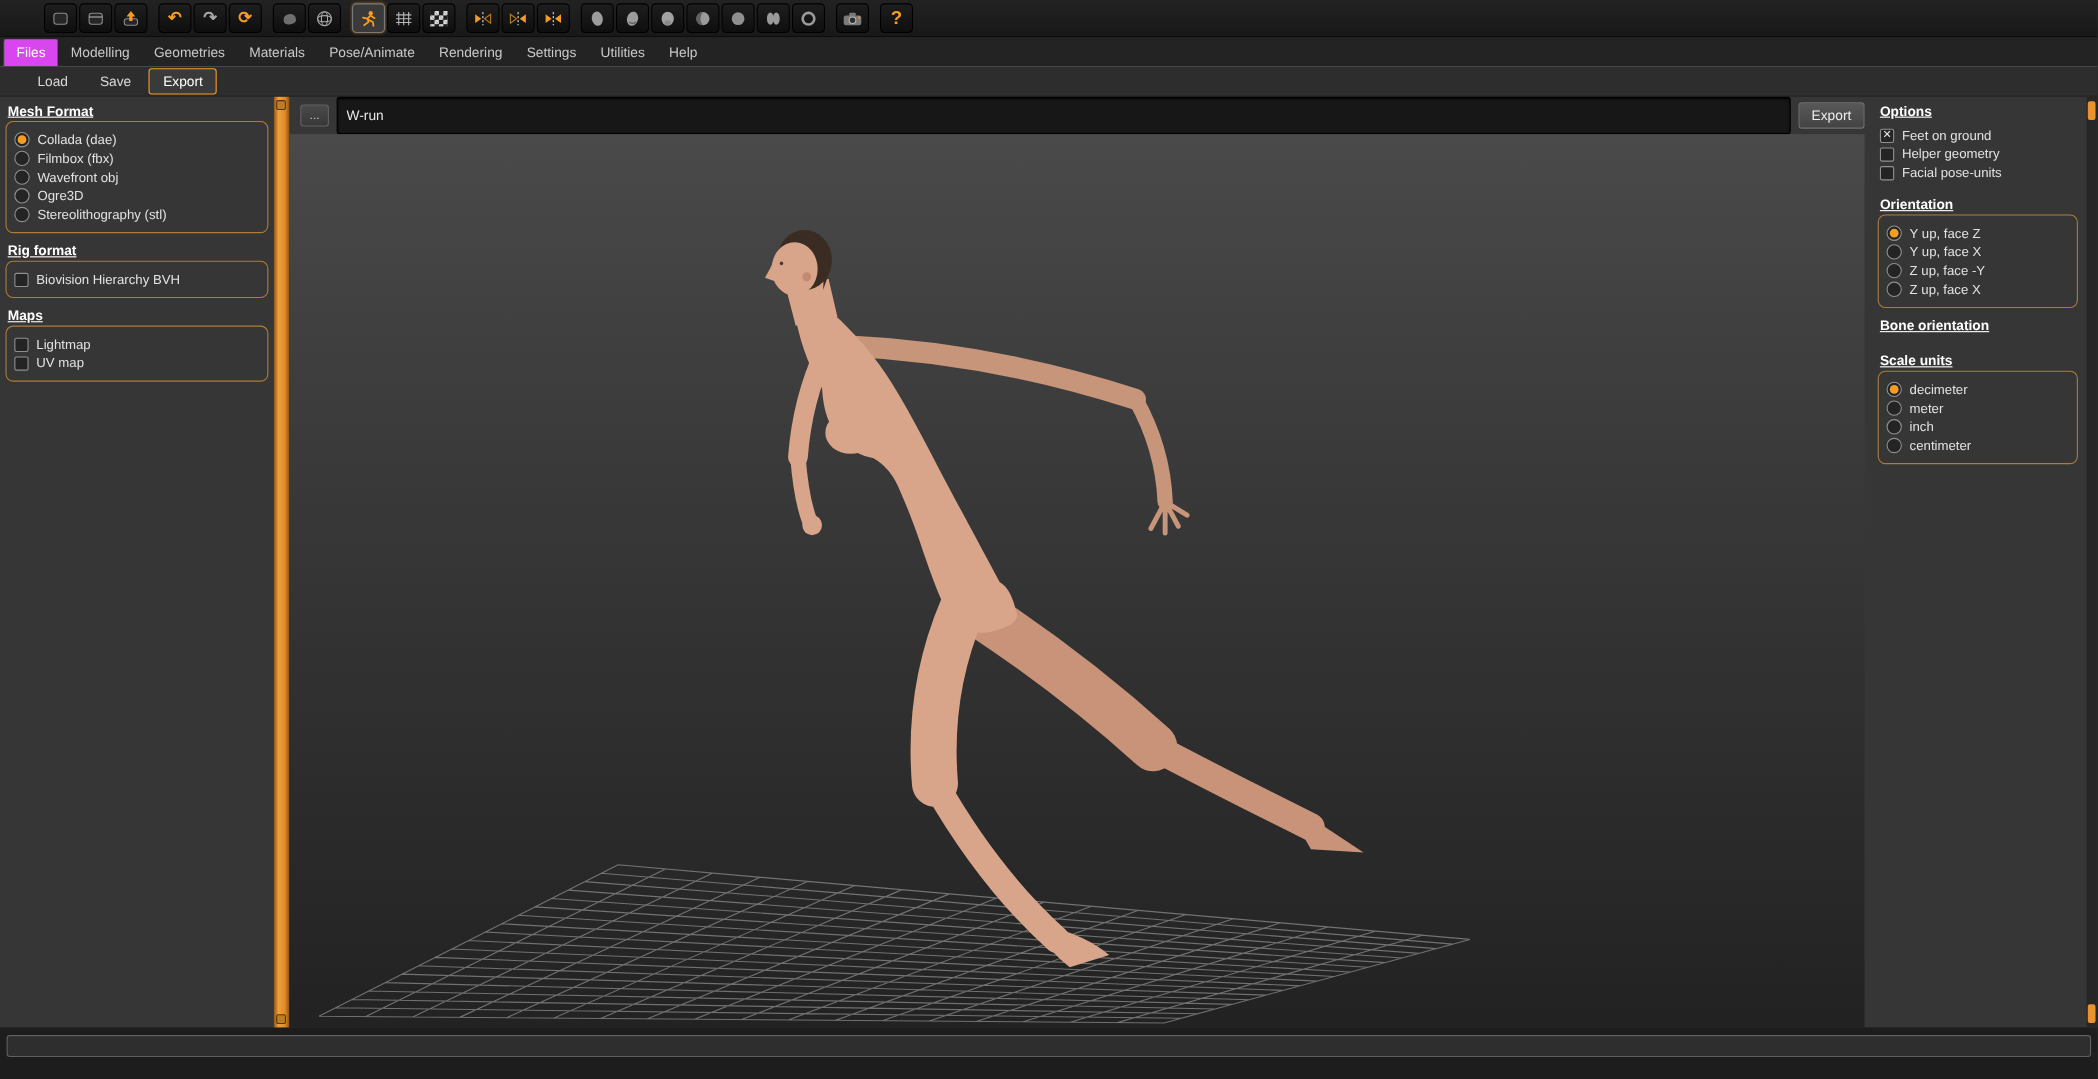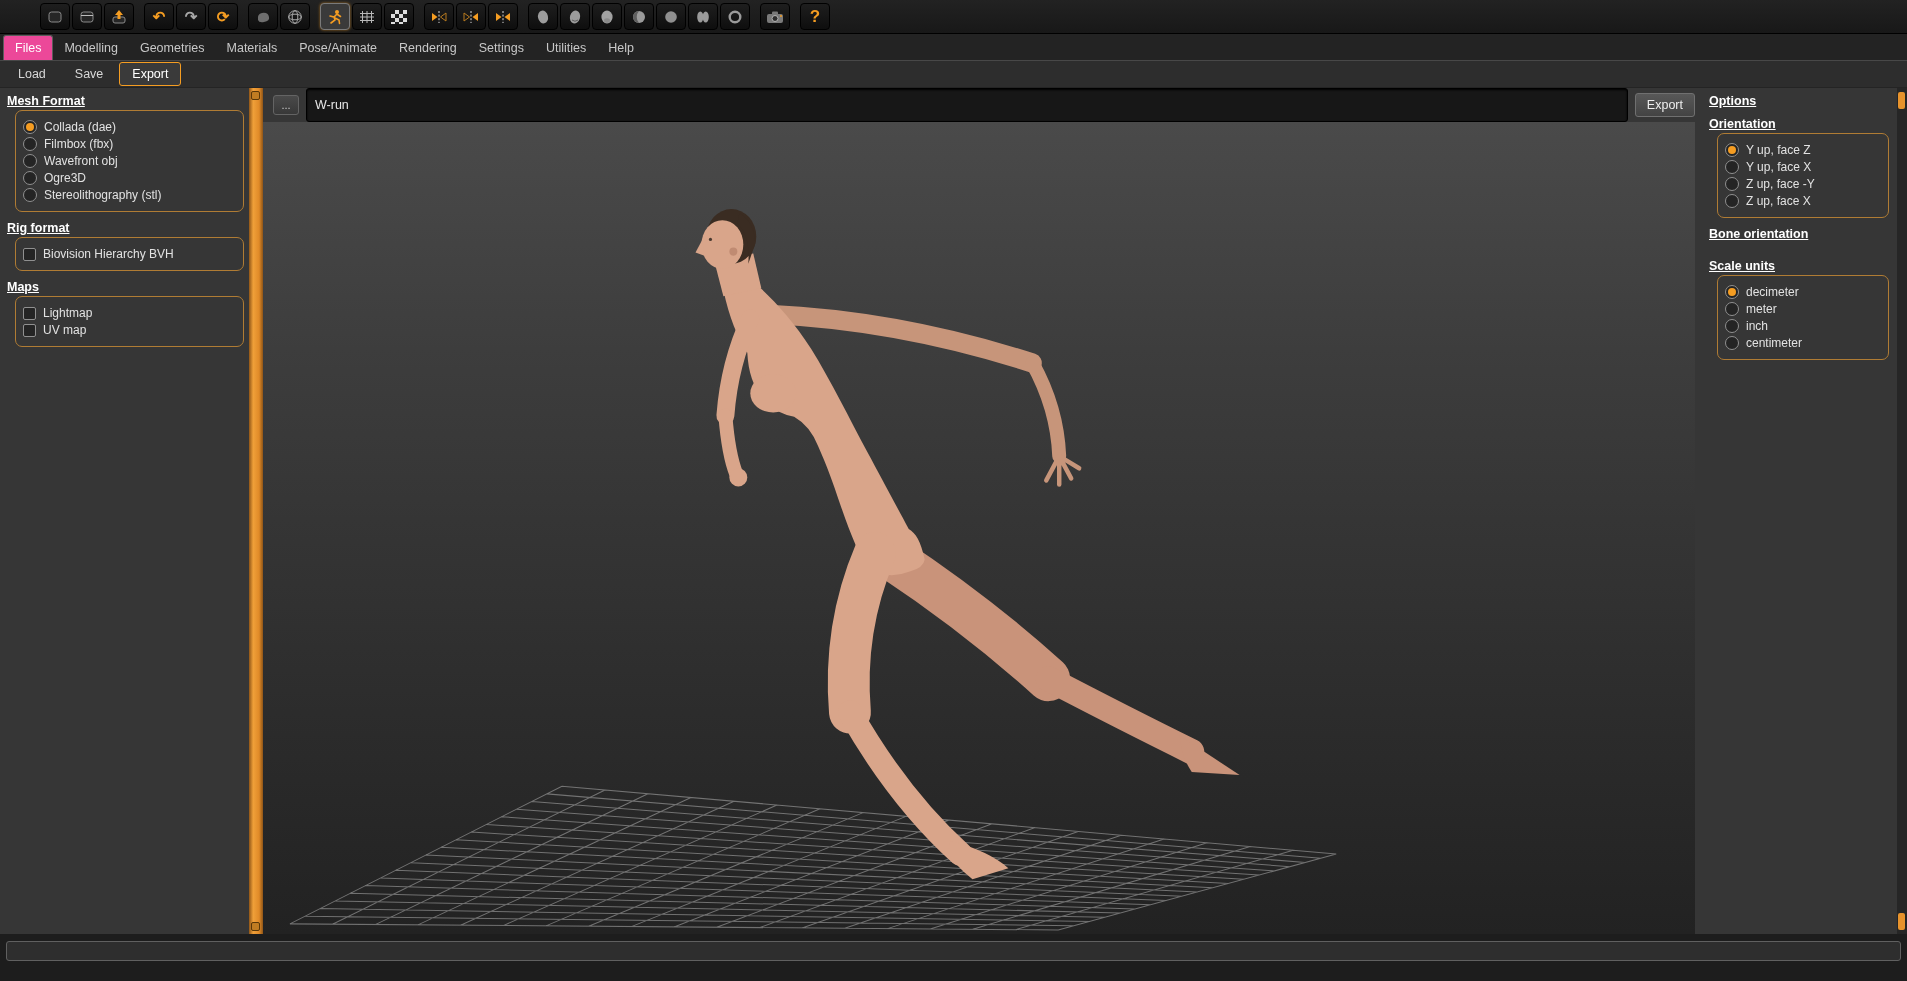--- a/index.html
+++ b/index.html
@@ -19,36 +19,36 @@
   .glyph-gray { color:#a8a8a8; font-weight:bold; }
   .checker { width:16px; height:14px;
     background-image:linear-gradient(45deg,#ddd 25%,transparent 25%,transparent 75%,#ddd 75%),
                      linear-gradient(45deg,#ddd 25%,#1c1c1c 25%,#1c1c1c 75%,#ddd 75%);
     background-size:8px 8px; background-position:0 0,4px 4px; }
 
   
   .tabbar { height:27px; background:#232323; border-bottom:1px solid #484848;
     display:flex; align-items:flex-end; padding-left:3px; flex:0 0 auto; }
   .tab { padding:5px 11px 5px 11px; color:#c8c8c8; font-size:12.5px; cursor:default; }
-  .tab.active { background:#ec4899; border:1px solid #5c5c5c; border-bottom:none;
+  .tab.active { background:#d946ef; border:1px solid #5c5c5c; border-bottom:none;
     border-radius:3px 3px 0 0; color:#fff; }
   .subtabbar { height:27px; background:#2d2d2d; border-bottom:1px solid #242424;
-    display:flex; align-items:center; padding-left:5px; gap:3px; flex:0 0 auto; }
+    display:flex; align-items:center; padding-left:21px; gap:3px; flex:0 0 auto; }
   .subtab { padding:4px 12px; color:#d8d8d8; font-size:12.5px; border:1px solid transparent; cursor:default; }
   .subtab.active { background:#3a3a3a; border:1px solid #f59d22; border-radius:3px; color:#fff; }
 
   
   .main { height:846px; display:flex; background:#363636; flex:0 0 auto; }
 
   .left-panel { width:249px; padding:6px 5px 0 5px; flex:0 0 auto; }
   .right-panel { width:196px; padding:6px 8px 0 6px; flex:0 0 auto; }
 
   .group { margin-bottom:9px; }
   .group-title { font-weight:bold; font-size:12.5px; color:#fff; margin:0 0 2px 2px;text-decoration:underline; }
-  .group-box { border:1px solid #b07c34; border-radius:7px; padding:6px 7px;margin-left:10px; }
+  .group-box { border:1px solid #b07c34; border-radius:7px; padding:6px 7px; }
   .group.noborder .group-box { border:none; padding:3px 2px; }
   .opt-row { display:flex; align-items:center; gap:7px; margin:3px 0; cursor:default; }
   .opt-row .rlbl { font-size:12px; color:#e2e2e2; white-space:nowrap; }
 
   .radio { width:14px; height:14px; border-radius:50%; background:#242424; border:1px solid #909090;
     flex:0 0 auto; display:flex; align-items:center; justify-content:center; }
   .radio.sel::after { content:""; width:8px; height:8px; border-radius:50%; background:#f59d22; }
   .checkbox { width:13px; height:13px; border-radius:2px; background:#242424; border:1px solid #909090;
     flex:0 0 auto; display:flex; align-items:center; justify-content:center; font-size:10px; }
   .checkbox.checked::after { content:"✕"; color:#e9e9e9; font-weight:bold; line-height:1; }
@@ -360,20 +360,34 @@
             <circle cx="472" cy="128" r="4" fill="#c08b72"></circle>
             <circle cx="449" cy="116" r="1.6" fill="#4a3a30"></circle>
           </g>
         </svg>
       </div>
     </div>
 
     <div class="right-panel">
       <div class="group noborder">
         <div class="group-title">Options</div>
+        <div class="group-box">
+          <label class="opt-row">
+            <span class="checkbox checked"></span>
+            <span class="rlbl">Feet on ground</span>
+          </label>
+          <label class="opt-row">
+            <span class="checkbox"></span>
+            <span class="rlbl">Helper geometry</span>
+          </label>
+          <label class="opt-row">
+            <span class="checkbox"></span>
+            <span class="rlbl">Facial pose-units</span>
+          </label>
+        </div>
       </div>
 
       <div class="group">
         <div class="group-title">Orientation</div>
         <div class="group-box">
           <label class="opt-row">
             <span class="radio sel"></span>
             <span class="rlbl">Y up, face Z</span>
           </label>
           <label class="opt-row">

